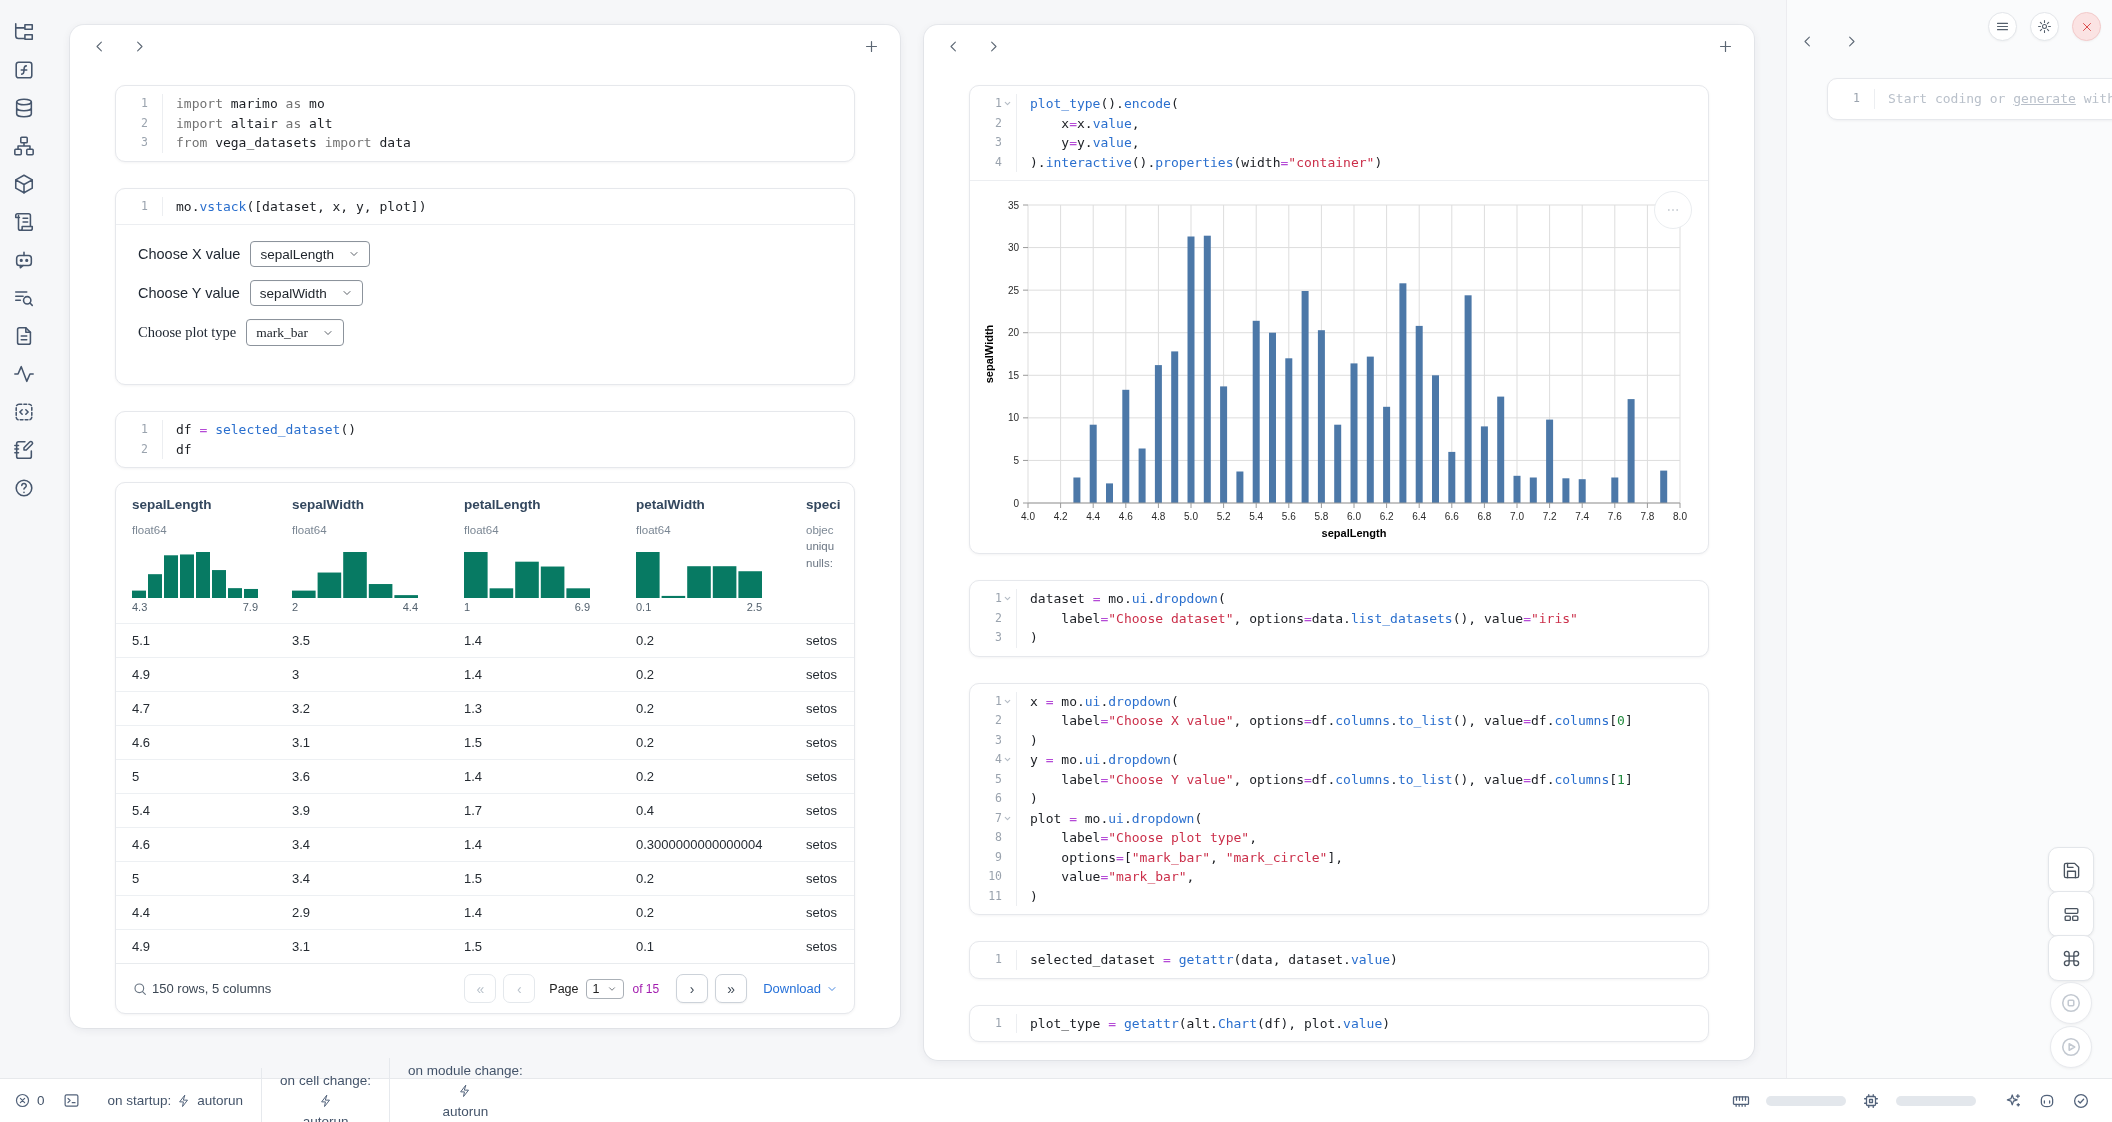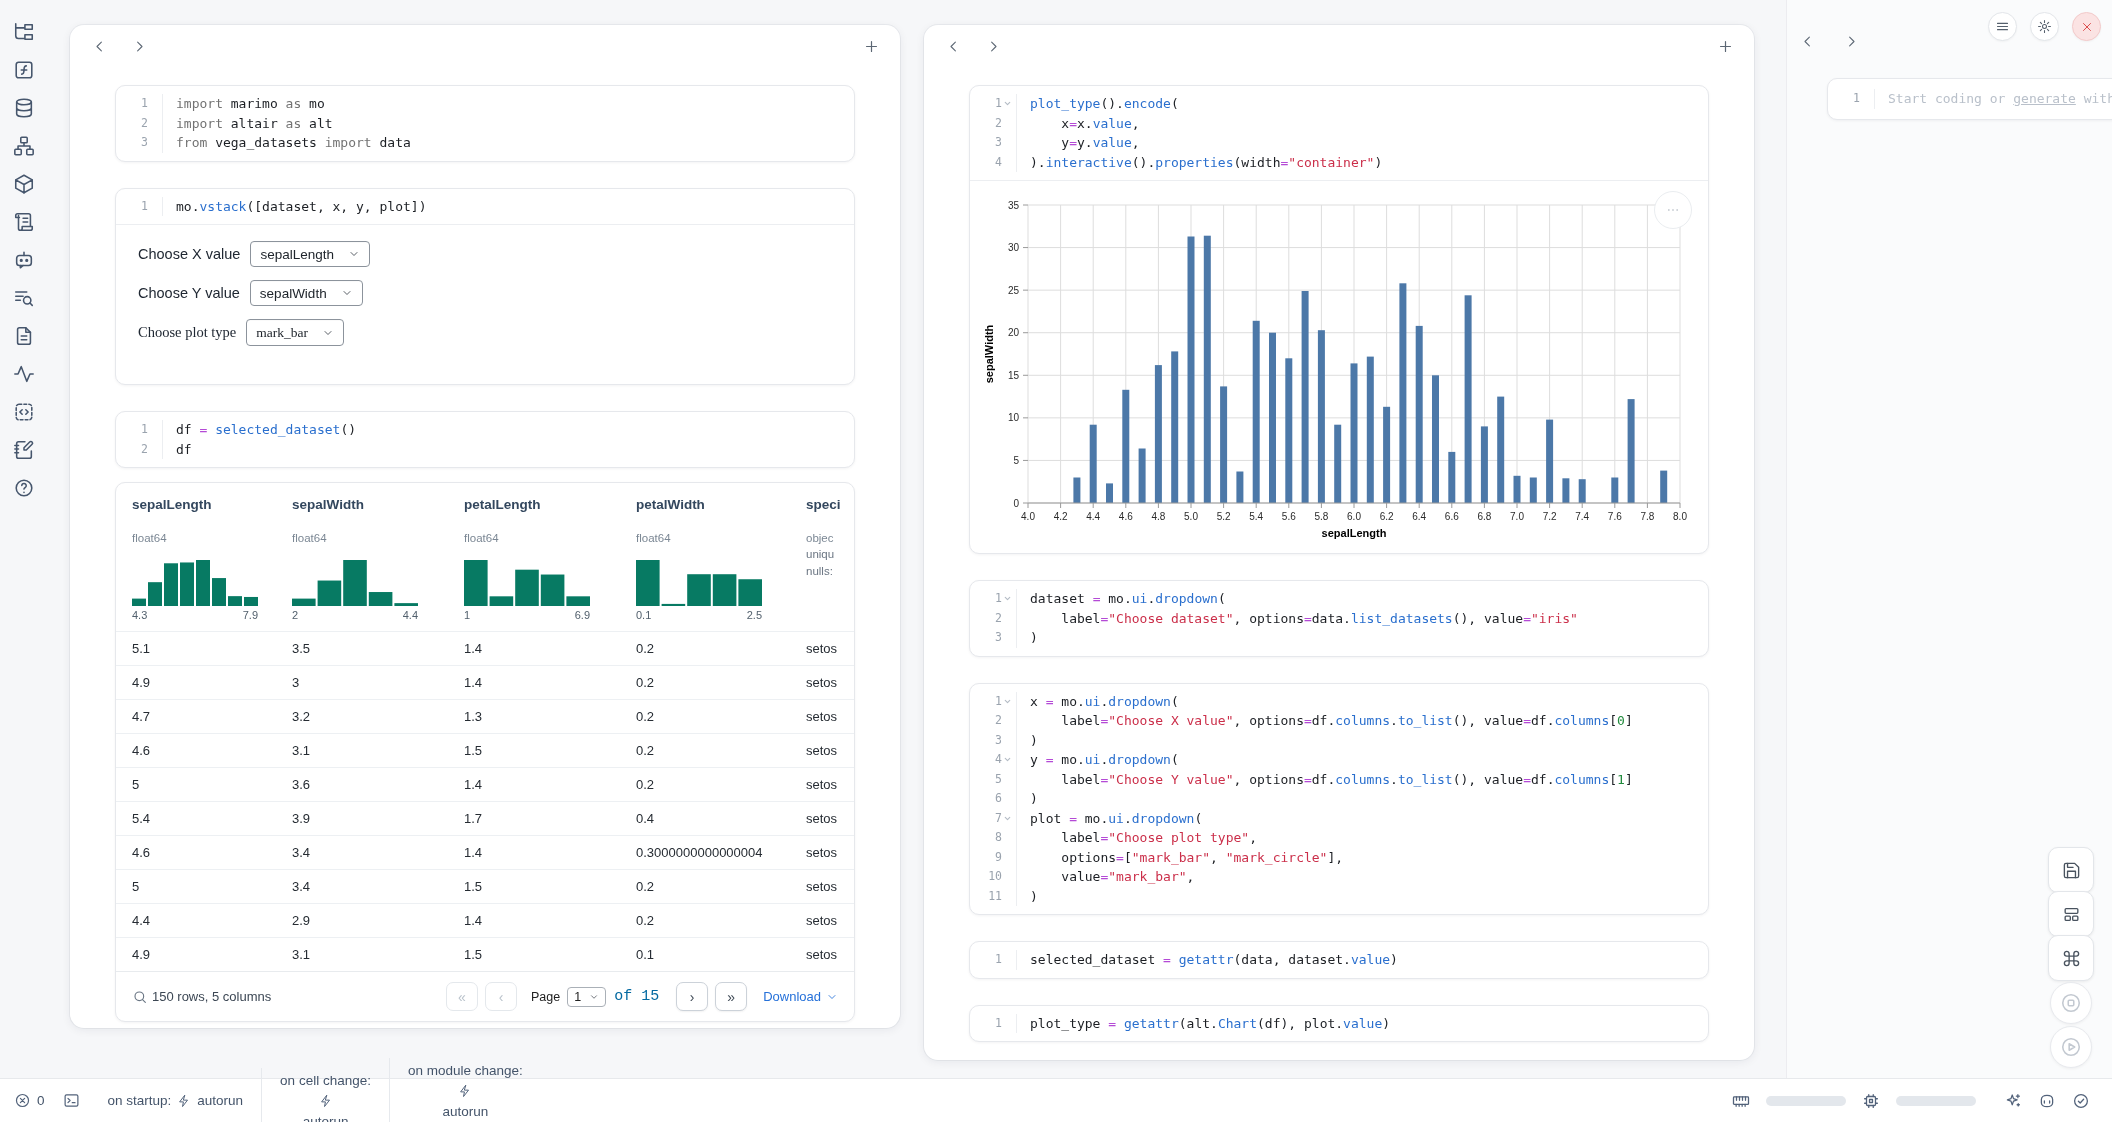--- a/index.html
+++ b/index.html
@@ -42,35 +42,35 @@
   .ctrl-label{font-size:14.5px;color:#202833;margin-right:10px;}
   .select{display:inline-flex;align-items:center;border:1px solid #8c939c;border-radius:4px;background:#fff;padding:4.5px 9px;font-size:13.5px;color:#20262d;cursor:pointer;box-shadow:inset 0 1px 0 rgba(0,0,0,.02);}
   .select .sv{flex:1;}
   .select .chev{margin-left:14px;color:#3c434b;}
   .select.wide{width:216px;}
   
   .table-card{margin-top:14px;overflow:hidden;}
   .thead{display:flex;padding:14px 0 10px 0;}
   .tcol{box-sizing:border-box;padding-left:16px;flex:none;overflow:hidden;}
   .tcol .cname{font-size:13.5px;font-weight:bold;color:#33475e;white-space:nowrap;}
-  .tcol .cdtype{font-size:11.5px;color:#7b8794;margin-top:20px;white-space:nowrap;}
+  .tcol .cdtype{font-size:11.5px;color:#7b8794;margin-top:12px;white-space:nowrap;}
   .tcol .hist{margin-top:12px;}
   .tcol .range{display:flex;justify-content:space-between;font-size:11px;color:#52606d;margin-top:3px;width:126px;}
   .tcol .meta{font-size:11.5px;color:#6b7683;margin-top:2px;line-height:17px;white-space:nowrap;}
   .tr{display:flex;border-top:1px solid #edf0f3;}
   .td{box-sizing:border-box;flex:none;padding:9px 0 9px 16px;font-size:13px;color:#262c33;white-space:nowrap;overflow:hidden;}
   .tfoot{display:flex;align-items:center;padding:10px 16px;border-top:1px solid #e8ebee;}
   .tfoot .summary{font-size:13px;color:#3c4754;margin-left:4px;}
   .tfoot .spacer{flex:1}
   .pbtn{width:30px;height:27px;border:1px solid #ccd2d9;border-radius:7px;display:flex;align-items:center;justify-content:center;background:#fff;color:#3f4a56;font-size:14px;margin-left:7px;cursor:pointer;box-shadow:0 1px 2px rgba(0,0,0,.06);}
   .pbtn.disabled{color:#b9c2cb;border-color:#e4e8ec;box-shadow:none;}
   .pagetext{font-size:12.5px;color:#222;margin:0 7px 0 14px;}
   .pageselect{display:inline-flex;align-items:center;border:1px solid #aab0b7;border-radius:4px;padding:2px 6px;font-size:12.5px;color:#222;background:#fff;cursor:pointer;}
   .pageselect .chev{margin-left:8px;color:#3c434b;}
-  .oftext{font-size:15px;color:#0369a1;margin:0 10px 0 8px;font-family:Liberation Mono, monospace;}
+  .oftext{font-size:12px;color:#a21caf;margin:0 10px 0 8px;}
   .download{display:flex;align-items:center;color:#2671d9;font-size:13px;margin-left:16px;cursor:pointer;gap:5px;}
   
   .chart-wrap{position:relative;padding:12px 10px 8px 10px;}
   .chart-menu{position:absolute;top:10px;right:16px;width:36px;height:36px;border-radius:50%;border:1px solid #eaedf0;background:#fff;display:flex;align-items:center;justify-content:center;color:#c9ced4;cursor:pointer;}
   
   .rp-head{position:absolute;left:1798px;top:32px;display:flex;gap:26px;color:#5c6774;}
   .rp-cell{position:absolute;left:1827px;top:78px;width:300px;background:#fff;border:1px solid #e6e8ec;border-radius:10px;box-shadow:0 1px 3px rgba(15,23,42,.05);padding:10px 0;}
   .ph{color:#b9c0ca;}
   .ph.link{text-decoration:underline;}
   

